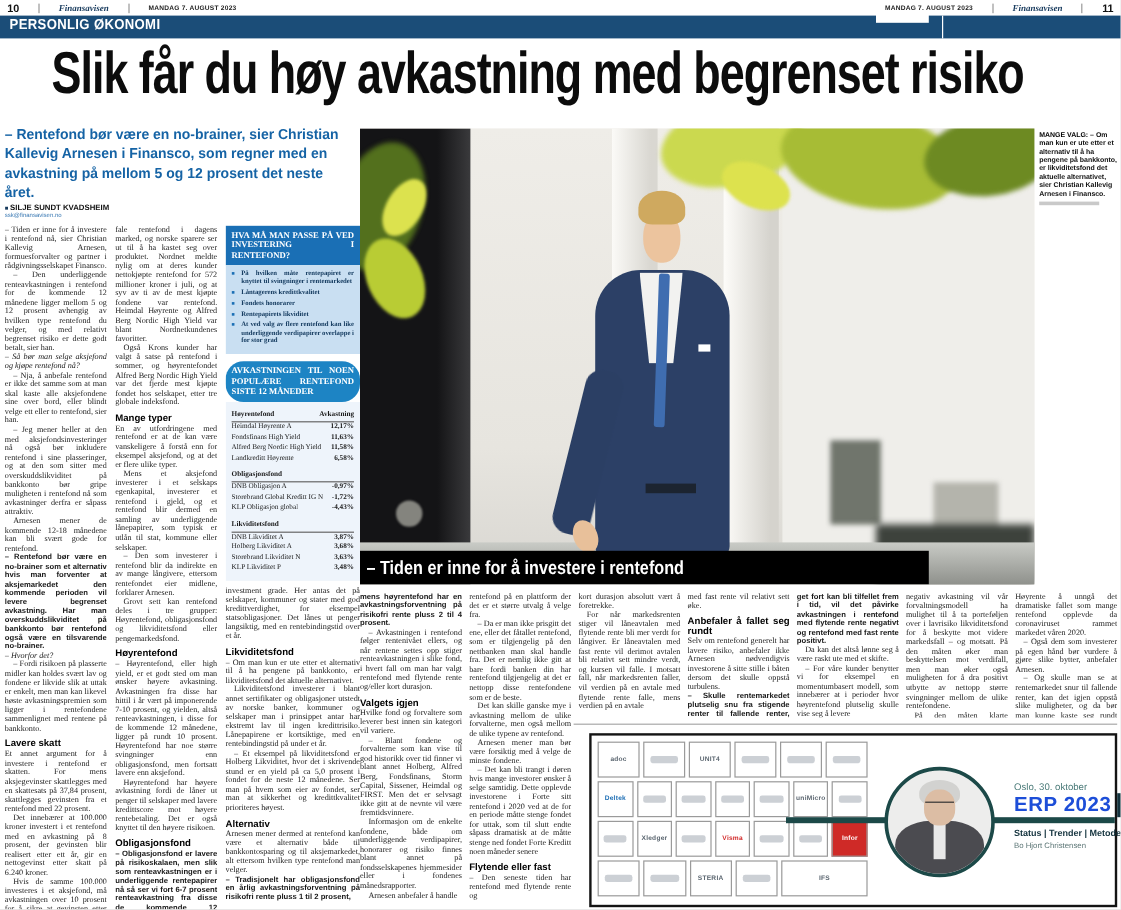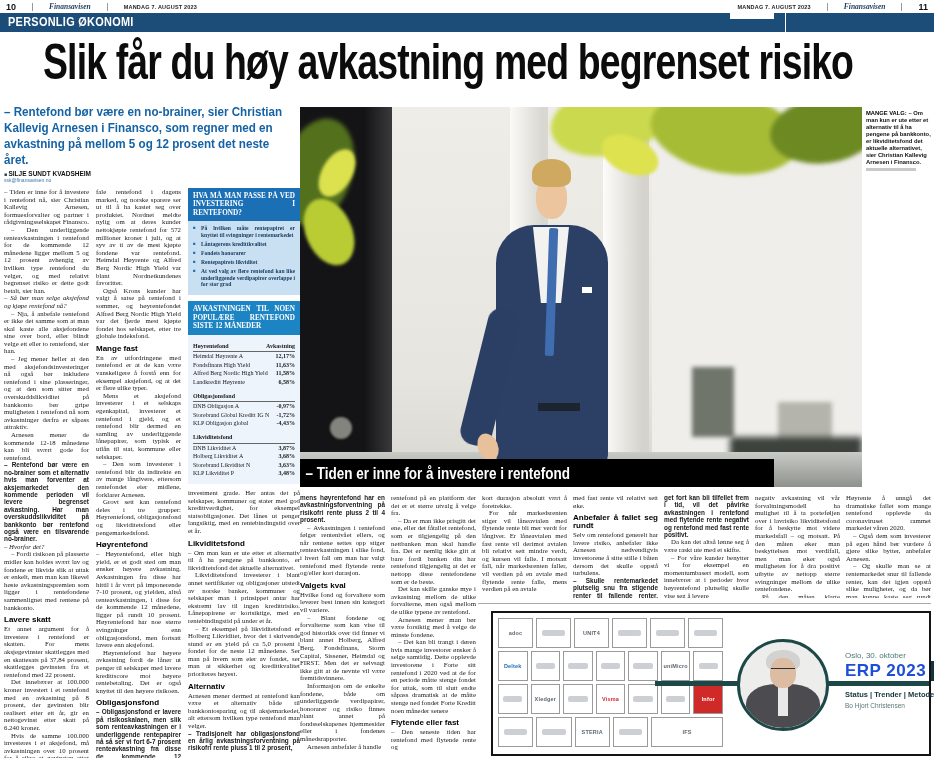--- a/index.html
+++ b/index.html
@@ -46,21 +46,21 @@
   #infobox .ib-title{background:#1a6fb5;color:#fff;font-weight:bold;font-size:7.2px;
                      line-height:8.4px;padding:4px 5px;}
   #infobox .ib-body{background:#c9dff2;padding:4px 5px 5px 5px;}
   #infobox ul{margin:0;padding:0;list-style:none;}
   #infobox li{position:relative;padding-left:8px;margin-bottom:2.5px;font-size:5.6px;
               line-height:6.6px;font-weight:bold;color:#12395e;}
   #infobox li::before{content:"■";position:absolute;left:0;top:0;color:#1a6fb5;font-size:4.5px;}
   
   #fundtable{margin-bottom:5px;}
   #fundtable .ft-title{background:#1d84c4;color:#fff;font-weight:bold;font-size:7.2px;
-                       line-height:8.4px;padding:4px 5px;}
+                       line-height:8.4px;padding:4px 5px;border-radius:15px;}
   #fundtable .ft-body{background:#eef4fb;padding:2px 5px 6px 5px;}
   .tg-head{display:flex;justify-content:space-between;font-size:6px;font-weight:bold;
            border-bottom:1px solid #666;margin-top:6px;padding-bottom:1px;}
   .trow{display:flex;justify-content:space-between;font-size:6px;line-height:8.6px;}
   .trow .tname{white-space:nowrap;overflow:hidden;}
   .trow .tval{font-weight:bold;}
   
   #photo{position:absolute;top:107px;left:300px;width:562px;height:380px;overflow:hidden;
          background:linear-gradient(180deg,#efede8 0%,#e7e5df 70%,#d8d6d1 100%);text-align:right;}
   #photo .shape{position:absolute;}
@@ -155,21 +155,21 @@
         <p class="blk-pi">– Hvorfor det?</p>
         <p class="blk-p">– Fordi risikoen på plasserte midler kan holdes svært lav og fondene er likvide slik at uttak er enkelt, men man kan likevel høste avkastningspremien som ligger i rentefondene sammenlignet med rentene på bankkonto.</p>
         <h3 class="blk-h">Lavere skatt</h3>
         <p class="blk-pf">Et annet argument for å investere i rentefond er skatten. For mens aksjegevinster skattlegges med en skattesats på 37,84 prosent, skattlegges gevinsten fra et rentefond med 22 prosent.</p>
         <p class="blk-p">Det innebærer at 100.000 kroner investert i et rentefond med en avkastning på 8 prosent, der gevinsten blir realisert etter ett år, gir en nettogevinst etter skatt på 6.240 kroner.</p>
         <p class="blk-p">Hvis de samme 100.000 investeres i et aksjefond, må avkastningen over 10 prosent for å sikre at gevinsten etter skatt blir større enn 6.240 kroner.</p>
       </div>
     <div id="c2" class="ncol bodytext">
         <p class="blk-pf">fale rentefond i dagens marked, og norske sparere ser ut til å ha kastet seg over produktet. Nordnet meldte nylig om at deres kunder nettokjøpte rentefond for 572 millioner kroner i juli, og at syv av ti av de mest kjøpte fondene var rentefond. Heimdal Høyrente og Alfred Berg Nordic High Yield var blant Nordnetkundenes favoritter.</p>
         <p class="blk-p">Også Krons kunder har valgt å satse på rentefond i sommer, og høyrentefondet Alfred Berg Nordic High Yield var det fjerde mest kjøpte fondet hos selskapet, etter tre globale indeksfond.</p>
-        <h3 class="blk-h">Mange fast</h3>
+        <h3 class="blk-h">Mange typer</h3>
         <p class="blk-pf">En av utfordringene med rentefond er at de kan være vanskeligere å forstå enn for eksempel aksjefond, og at det er flere ulike typer.</p>
         <p class="blk-p">Mens et aksjefond investerer i et selskaps egenkapital, investerer et rentefond i gjeld, og et rentefond blir dermed en samling av underliggende lånepapirer, som typisk er utlån til stat, kommune eller selskaper.</p>
         <p class="blk-p">– Den som investerer i rentefond blir da indirekte en av mange långivere, ettersom rentefondet eier midlene, forklarer Arnesen.</p>
         <p class="blk-p">Grovt sett kan rentefond deles i tre grupper: Høyrentefond, obligasjonsfond og likviditetsfond eller pengemarkedsfond.</p>
         <h3 class="blk-h">Høyrentefond</h3>
         <p class="blk-pf">– Høyrentefond, eller high yield, er et godt sted om man ønsker høyere avkastning. Avkastningen fra disse har hittil i år vært på imponerende 7-10 prosent, og yielden, altså renteavkastningen, i disse for de kommende 12 månedene, ligger på rundt 10 prosent. Høyrentefond har noe større svingninger enn obligasjonsfond, men fortsatt lavere enn aksjefond.</p>
         <p class="blk-p">Høyrentefond har høyere avkastning fordi de låner ut penger til selskaper med lavere kredittscore mot høyere rentebetaling. Det er også knyttet til den høyere risikoen.</p>
         <h3 class="blk-h">Obligasjonsfond</h3>
         <p class="blk-pb">– Obligasjonsfond er lavere på risikoskalaen, men slik som renteavkastningen er i underliggende rentepapirer nå så ser vi fort 6-7 prosent renteavkastning fra disse de kommende 12 månedene.</p>
       </div>
@@ -296,21 +296,21 @@
   <div id="sidecap">
     <span class="cap-label">MANGE VALG:</span>
     <span>– Om man kun er ute etter et alternativ til å ha pengene på bankkonto, er likviditetsfond det aktuelle alternativet, sier Christian Kallevig Arnesen i Finansco.</span>
     <div class="credit"></div>
   </div>
 
   <div id="bottomcols">
     <div class="bcol bodytext">
         <p class="blk-pb">mens høyrentefond har en avkastningsforventning på risikofri rente pluss 2 til 4 prosent.</p>
         <p class="blk-p">– Avkastningen i rentefond følger rentenivået ellers, og når rentene settes opp stiger renteavkastningen i slike fond, i hvert fall om man har valgt rentefond med flytende rente og/eller kort durasjon.</p>
-        <h3 class="blk-h">Valgets kval</h3>
+        <h3 class="blk-h">Valgets igjen</h3>
         <p class="blk-pf">Hvilke fond og forvaltere som leverer best innen sin kategori vil variere.</p>
         <p class="blk-p">– Blant fondene og forvalterne som kan vise til god historikk over tid finner vi blant annet Holberg, Alfred Berg, Fondsfinans, Storm Capital, Sissener, Heimdal og FIRST. Men det er selvsagt ikke gitt at de nevnte vil være fremtidsvinnere.</p>
         <p class="blk-p">Informasjon om de enkelte fondene, både om underliggende verdipapirer, honorarer og risiko finnes blant annet på fondsselskapenes hjemmesider eller i fondenes månedsrapporter.</p>
         <p class="blk-p">Arnesen anbefaler å handle</p>
       </div>
     <div class="bcol bodytext">
         <p class="blk-pf">rentefond på en plattform der det er et større utvalg å velge fra.</p>
         <p class="blk-p">– Da er man ikke prisgitt det ene, eller det fåtallet rentefond, som er tilgjengelig på den nettbanken man skal handle fra. Det er nemlig ikke gitt at bare fordi banken din har rentefond tilgjengelig at det er nettopp disse rentefondene som er de beste.</p>
         <p class="blk-p">Det kan skille ganske mye i avkastning mellom de ulike forvalterne, men også mellom de ulike typene av rentefond.</p>
         <p class="blk-p">Arnesen mener man bør være forsiktig med å velge de minste fondene.</p>

